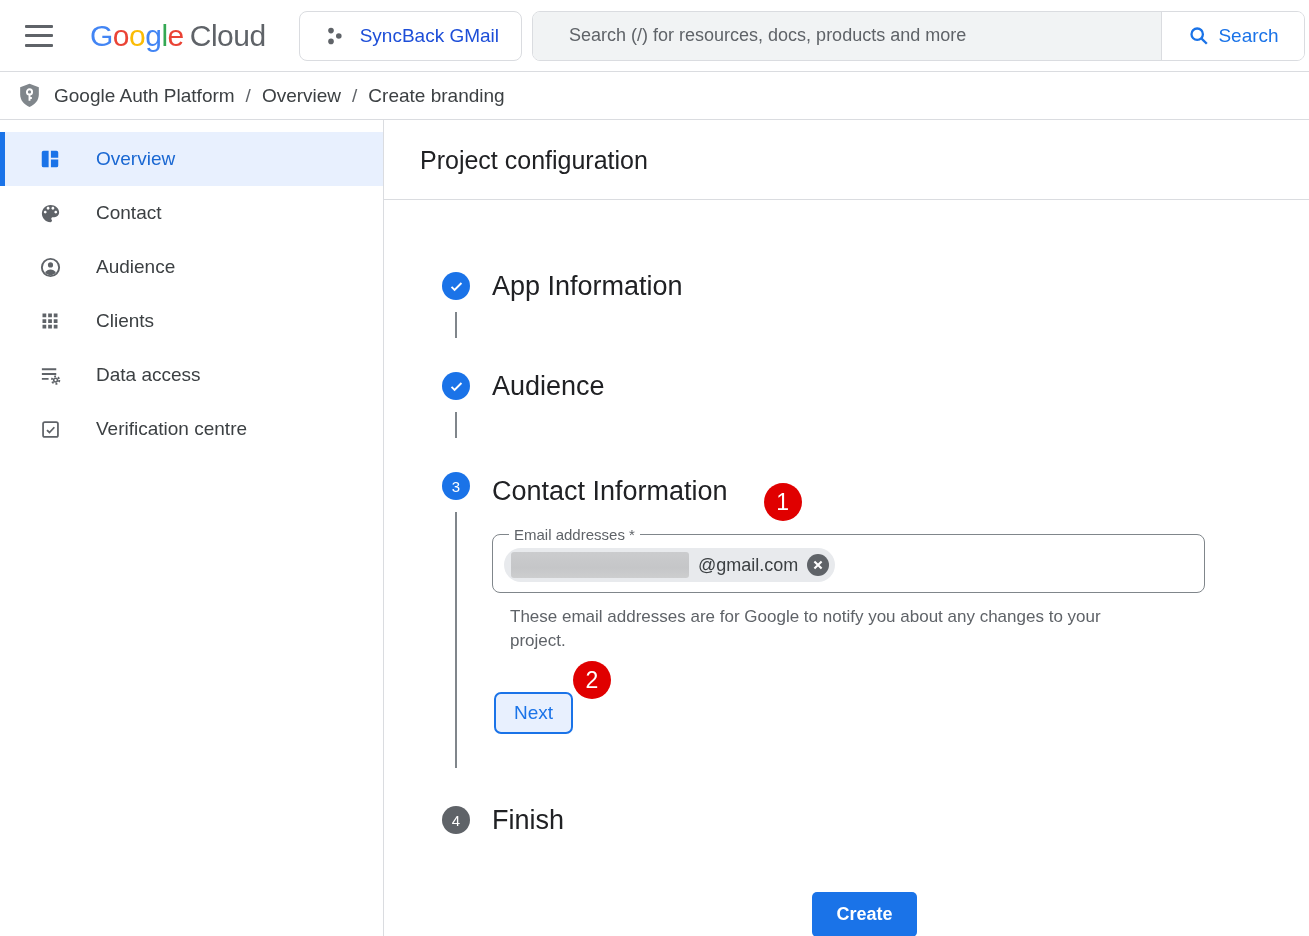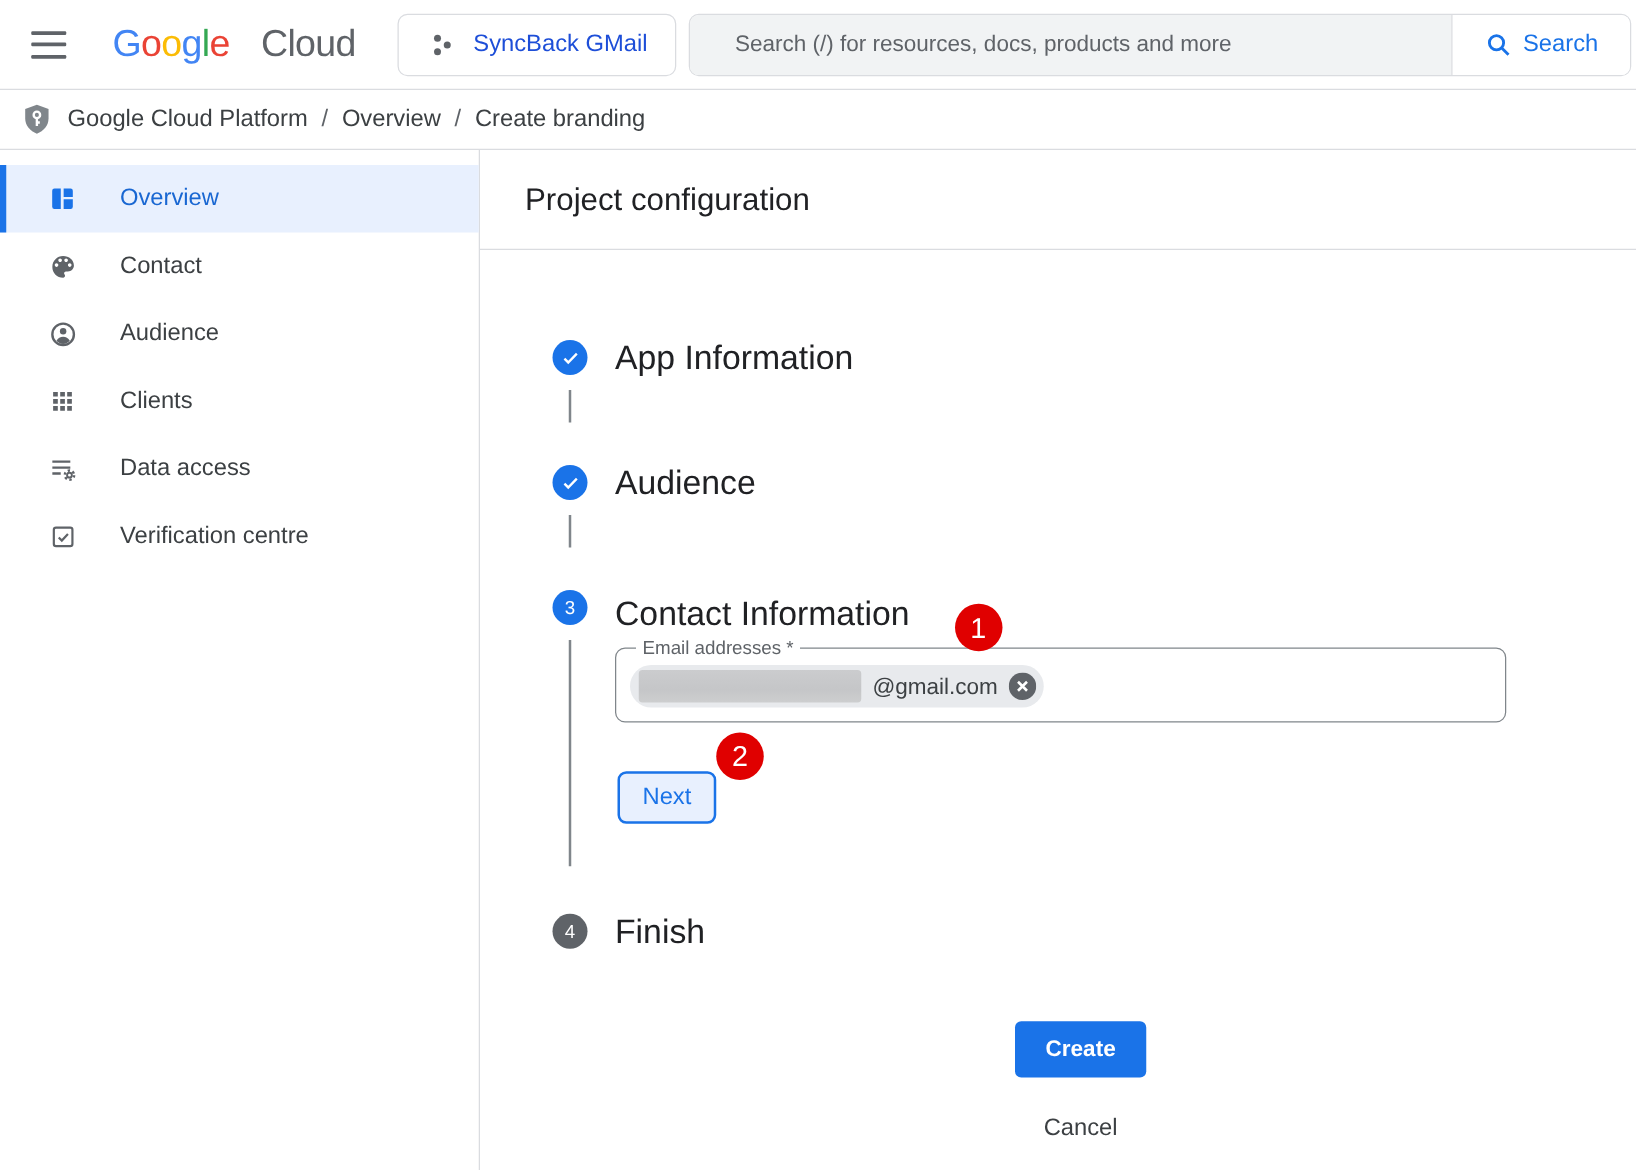--- a/index.html
+++ b/index.html
@@ -8,21 +8,21 @@
 
   
   .topbar { height:72px; border-bottom:1px solid #dadce0; display:flex; align-items:center;
     padding:0 4px 0 25px; }
   .hamburger { width:28px; height:22px; display:flex; flex-direction:column;
     justify-content:space-between; cursor:pointer; flex-shrink:0; }
   .hamburger span { display:block; height:3px; background:#5f6368; border-radius:1px; }
   .logo { display:flex; align-items:baseline; margin-left:37px; font-size:30px;
     letter-spacing:-0.5px; white-space:nowrap; }
   .logo .letters span { font-weight:400; }
-  .logo .cloud { color:#5f6368; margin-left:25px; }
+  .logo .cloud { color:#5f6368; margin-left:6px; }
   .project-btn { margin-left:33px; height:50px; border:1px solid #dadce0; border-radius:8px;
     background:#fff; display:flex; align-items:center; gap:14px; padding:0 22px;
     font-size:19px; color:#1d4ed8; cursor:pointer; white-space:nowrap; }
   .searchbox { flex:1; margin-left:10px; height:50px; border:1px solid #dadce0;
     border-radius:8px; display:flex; overflow:hidden; }
   .searchbox input { flex:1; border:none; outline:none; background:#f1f3f4;
     padding:0 36px; font-size:18px; color:#202124; font-family:inherit; }
   .searchbox input::placeholder { color:#5f6368; }
   .search-btn { width:143px; background:#fff; border:none; border-left:1px solid #dadce0;
     display:flex; align-items:center; justify-content:center; gap:7px; cursor:pointer;
@@ -65,21 +65,21 @@
   .step-content { margin-left:22px; flex:1; }
   .step-title { font-size:27px; font-weight:400; color:#202124; line-height:28px; }
   .title-row { display:flex; align-items:center; }
 
   .badge { width:38px; height:38px; border-radius:50%; background:#e00000; color:#fff;
     font-size:23px; display:flex; align-items:center; justify-content:center; flex-shrink:0; }
   .badge.b1 { margin-left:36px; transform:translateY(11px); }
 
   .step3 .step-content { padding-bottom:38px; }
   fieldset.email-field { width:713px; border:1px solid #80868b; border-radius:8px;
-    padding:4px 11px 10px; }
+    margin-top:16px; padding:4px 11px 10px; }
   fieldset.email-field legend { font-size:15px; color:#5f6368; padding:0 5px; margin-left:5px; }
   .chip { display:inline-flex; align-items:center; gap:9px; background:#e8eaed;
     border-radius:17px; height:34px; padding:0 6px 0 7px; margin-top:1px; }
   .redacted { width:178px; height:26px; border-radius:3px;
     background:linear-gradient(180deg,#cbccce 0%,#c5c6c8 60%,#cdcecf 100%); }
   .chip .domain { font-size:18px; color:#3c4043; }
   .chip .remove { width:22px; height:22px; cursor:pointer; display:flex; }
 
   .helper { max-width:645px; margin:12px 0 0 18px; font-size:17px; line-height:24px;
     color:#5f6368; }
@@ -131,21 +131,21 @@
   </div>
 </header>
 
 <div class="crumb-bar">
   <svg width="27" height="27" viewBox="0 0 24 24">
     <path fill="#80868b" d="M12 1.6l8.3 3.1v6.5c0 5.2-3.5 9.1-8.3 11-4.8-1.9-8.3-5.8-8.3-11V4.7L12 1.6z"></path>
     <circle cx="12" cy="8.8" r="2.3" fill="none" stroke="#fff" stroke-width="1.7"></circle>
     <path d="M12 11.1v5.6M12 14.2h2.1" stroke="#fff" stroke-width="1.7" fill="none"></path>
   </svg>
   <nav class="crumbs">
-    <span class="crumb">Google Cloud Platform</span>
+    <span class="crumb">Google Auth Platform</span>
     <span class="crumb-sep">/</span>
     <span class="crumb">Overview</span>
     <span class="crumb-sep">/</span>
     <span class="crumb">Create branding</span>
   </nav>
 </div>
 
 <div class="layout">
 
   <aside class="sidebar">
@@ -256,20 +256,21 @@
               <span class="domain">@gmail.com</span>
               <span class="remove">
                 <svg width="22" height="22" viewBox="0 0 22 22">
                   <circle cx="11" cy="11" r="11" fill="#5f6368"></circle>
                   <path d="M7.4 7.4l7.2 7.2M14.6 7.4l-7.2 7.2" stroke="#fff" stroke-width="2.1"></path>
                 </svg>
               </span>
             </span>
           </fieldset>
 
+          <p class="helper">These email addresses are for Google to notify you about any changes to your project.</p>
 
           <div class="next-wrap">
             <button class="next-btn">Next</button>
             <div class="badge b2">2</div>
           </div>
         </div>
       </div>
 
       <div class="step step4">
         <div class="rail">

